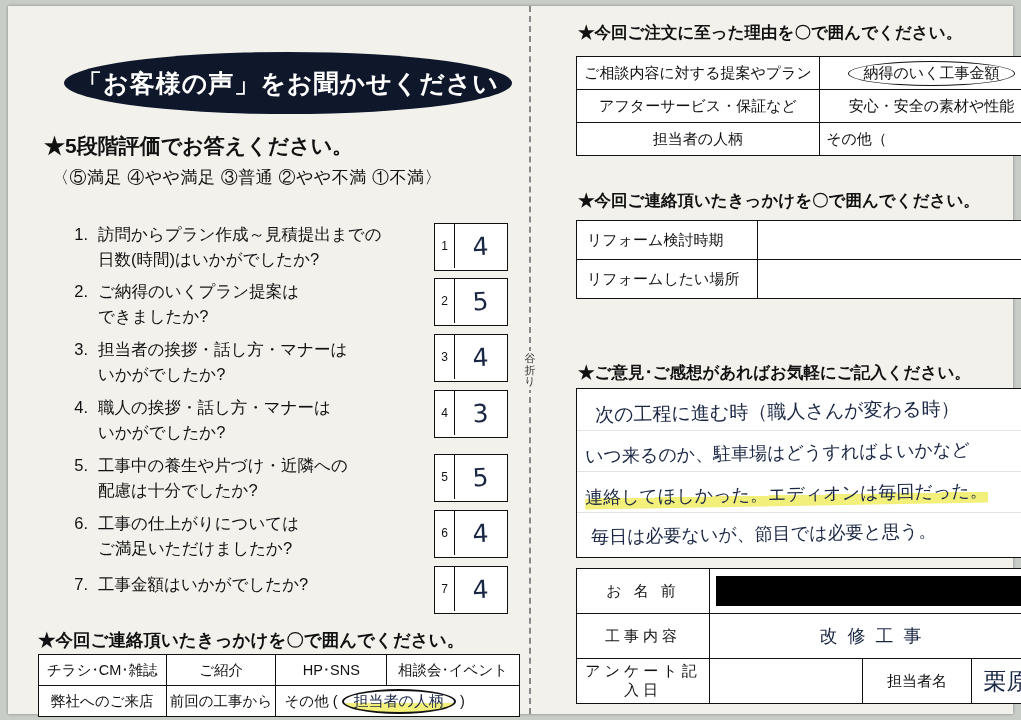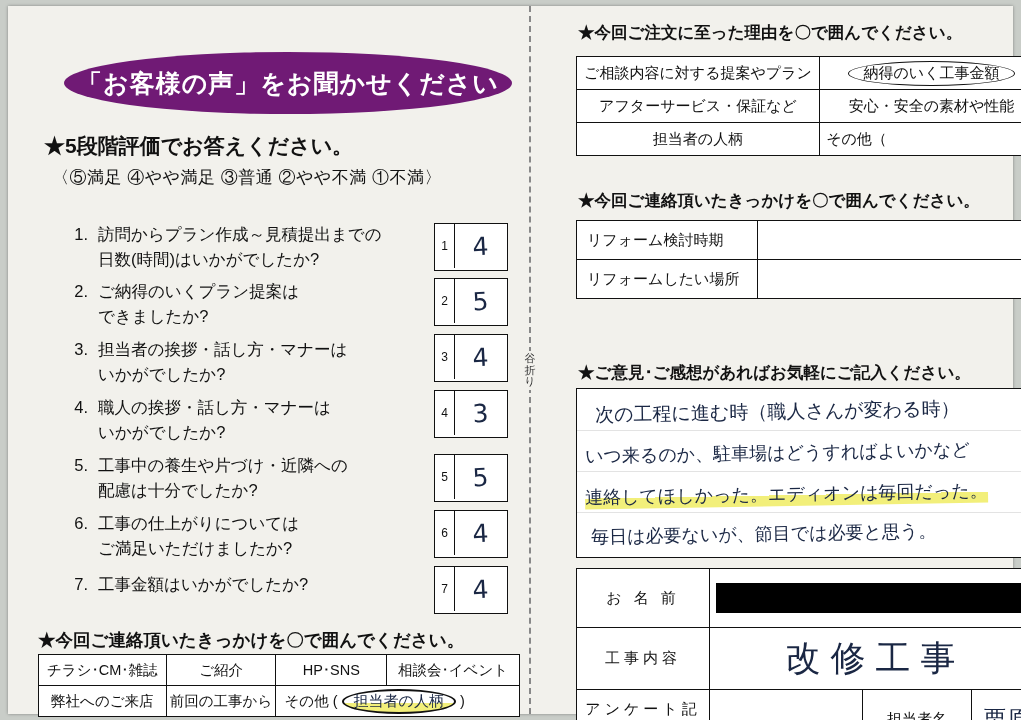--- a/index.html
+++ b/index.html
@@ -24,21 +24,21 @@
   }
   .fold-label{
     position:absolute;left:513px;top:345px;width:18px;
     font-size:11px;line-height:1.05;text-align:center;color:#333;
     background:#f2f1ec;padding:2px 0;
   }
 
   
   .oval{
     position:absolute;left:42px;top:38px;width:448px;height:62px;
-    background:#701a75;border-radius:50%/50%;
+    background:#0f172a;border-radius:50%/50%;
   }
   .oval span{
     position:absolute;left:0;top:0;width:448px;height:62px;
     display:flex;align-items:center;justify-content:center;
     color:#fff;font-size:25px;font-weight:bold;letter-spacing:1px;
   }
 
   .lead{position:absolute;left:22px;top:118px;font-size:21px;font-weight:bold;color:#111;}
   .scale{position:absolute;left:30px;top:152px;font-size:17px;color:#111;letter-spacing:.5px;}
 
@@ -103,24 +103,24 @@
   .noteline{
     position:absolute;left:0;width:464px;border-bottom:1px solid #e3e3e3;
   }
   .memo{
     position:absolute;color:#1a2744;font-family:"DejaVu Sans", sans-serif;font-size:19px;
     white-space:nowrap;
   }
 
   .sec4{position:absolute;left:0;top:554px;width:468px;}
   table.rt3{border-collapse:collapse;width:466px;background:#fff;}
-  table.rt3 td{border:1.3px solid #111;font-size:15px;color:#111;height:44px;padding:7px 6px;}
+  table.rt3 td{border:1.3px solid #111;font-size:15px;color:#111;height:44px;padding:0 6px;}
   td.lbl4{width:120px;text-align:center;letter-spacing:4px;}
   .redact{display:block;height:30px;background:#000;}
-  .big-hw{font-family:Liberation Mono, monospace;color:#1a2744;font-size:35px;letter-spacing:10px;}
+  .big-hw{font-family:Liberation Mono, monospace;color:#1a2744;font-size:18px;letter-spacing:10px;}
   .sign-hw{font-family:"DejaVu Sans", sans-serif;color:#1a2744;font-size:23px;text-align:center;}
   .small-lbl{font-size:11.5px;letter-spacing:0;}
 </style>
 </head>
 <body>
 
 <div class="sheet">
 
   <div class="fold"></div>
   <div class="fold-label">谷折り</div>

